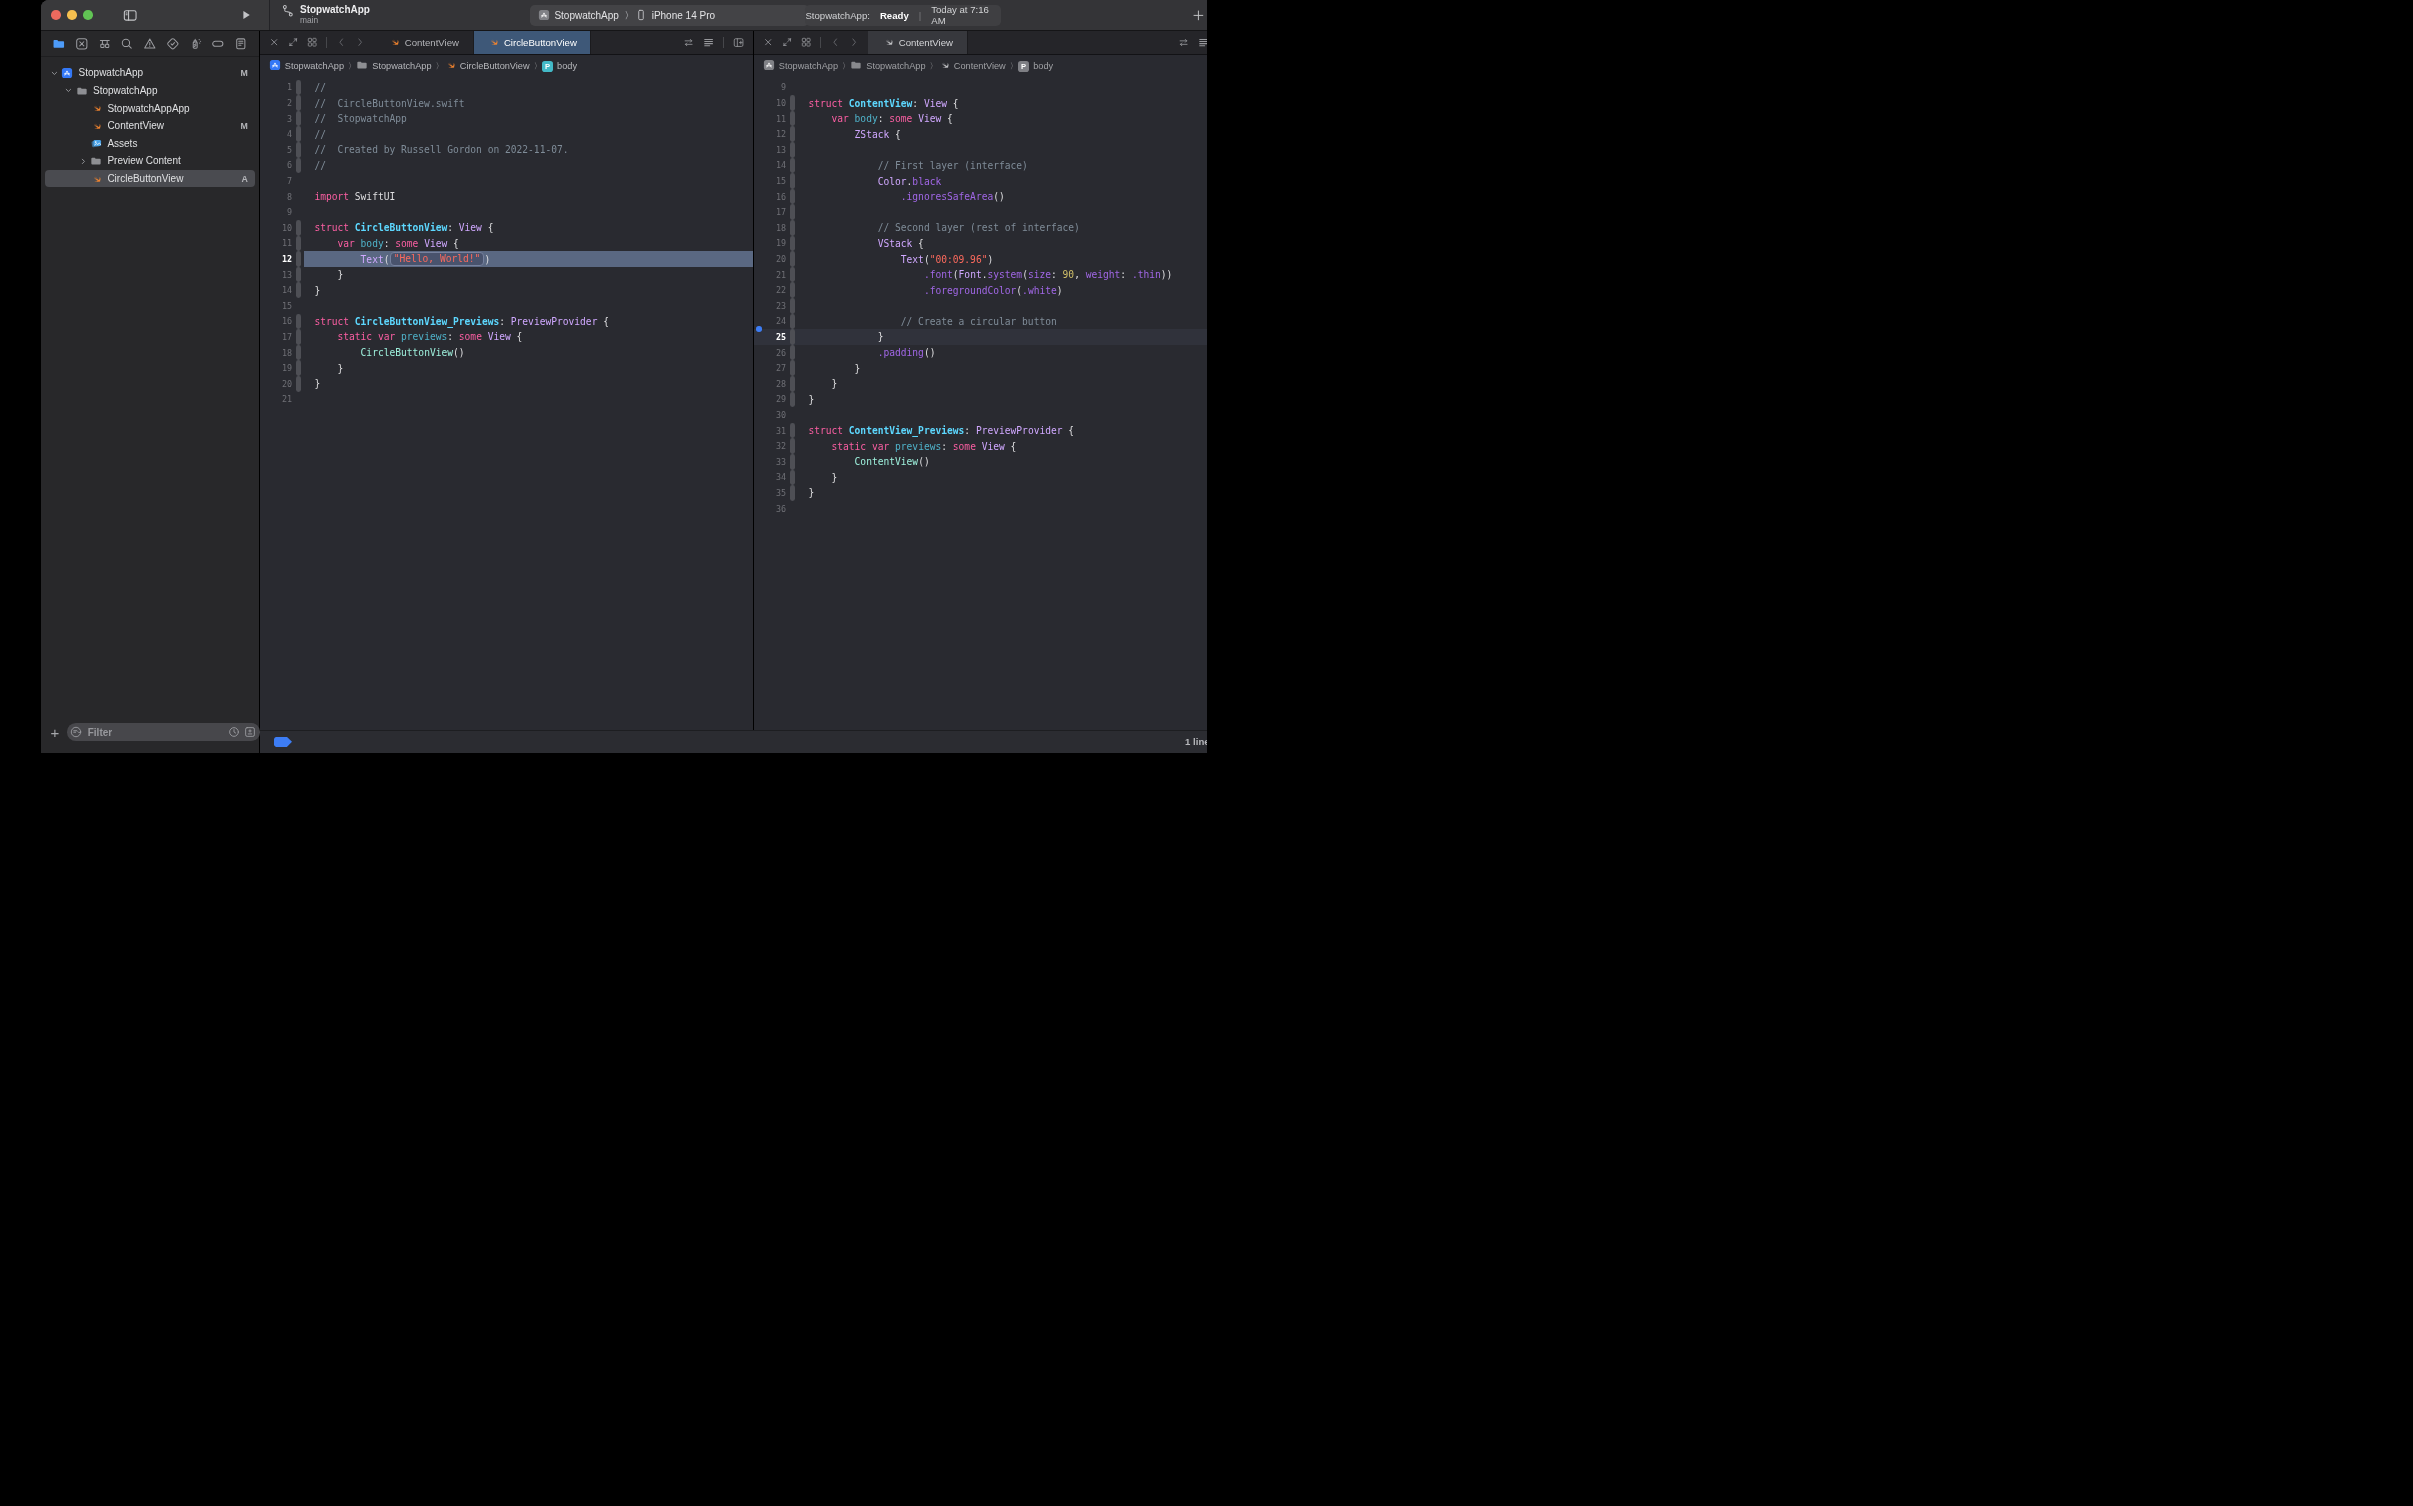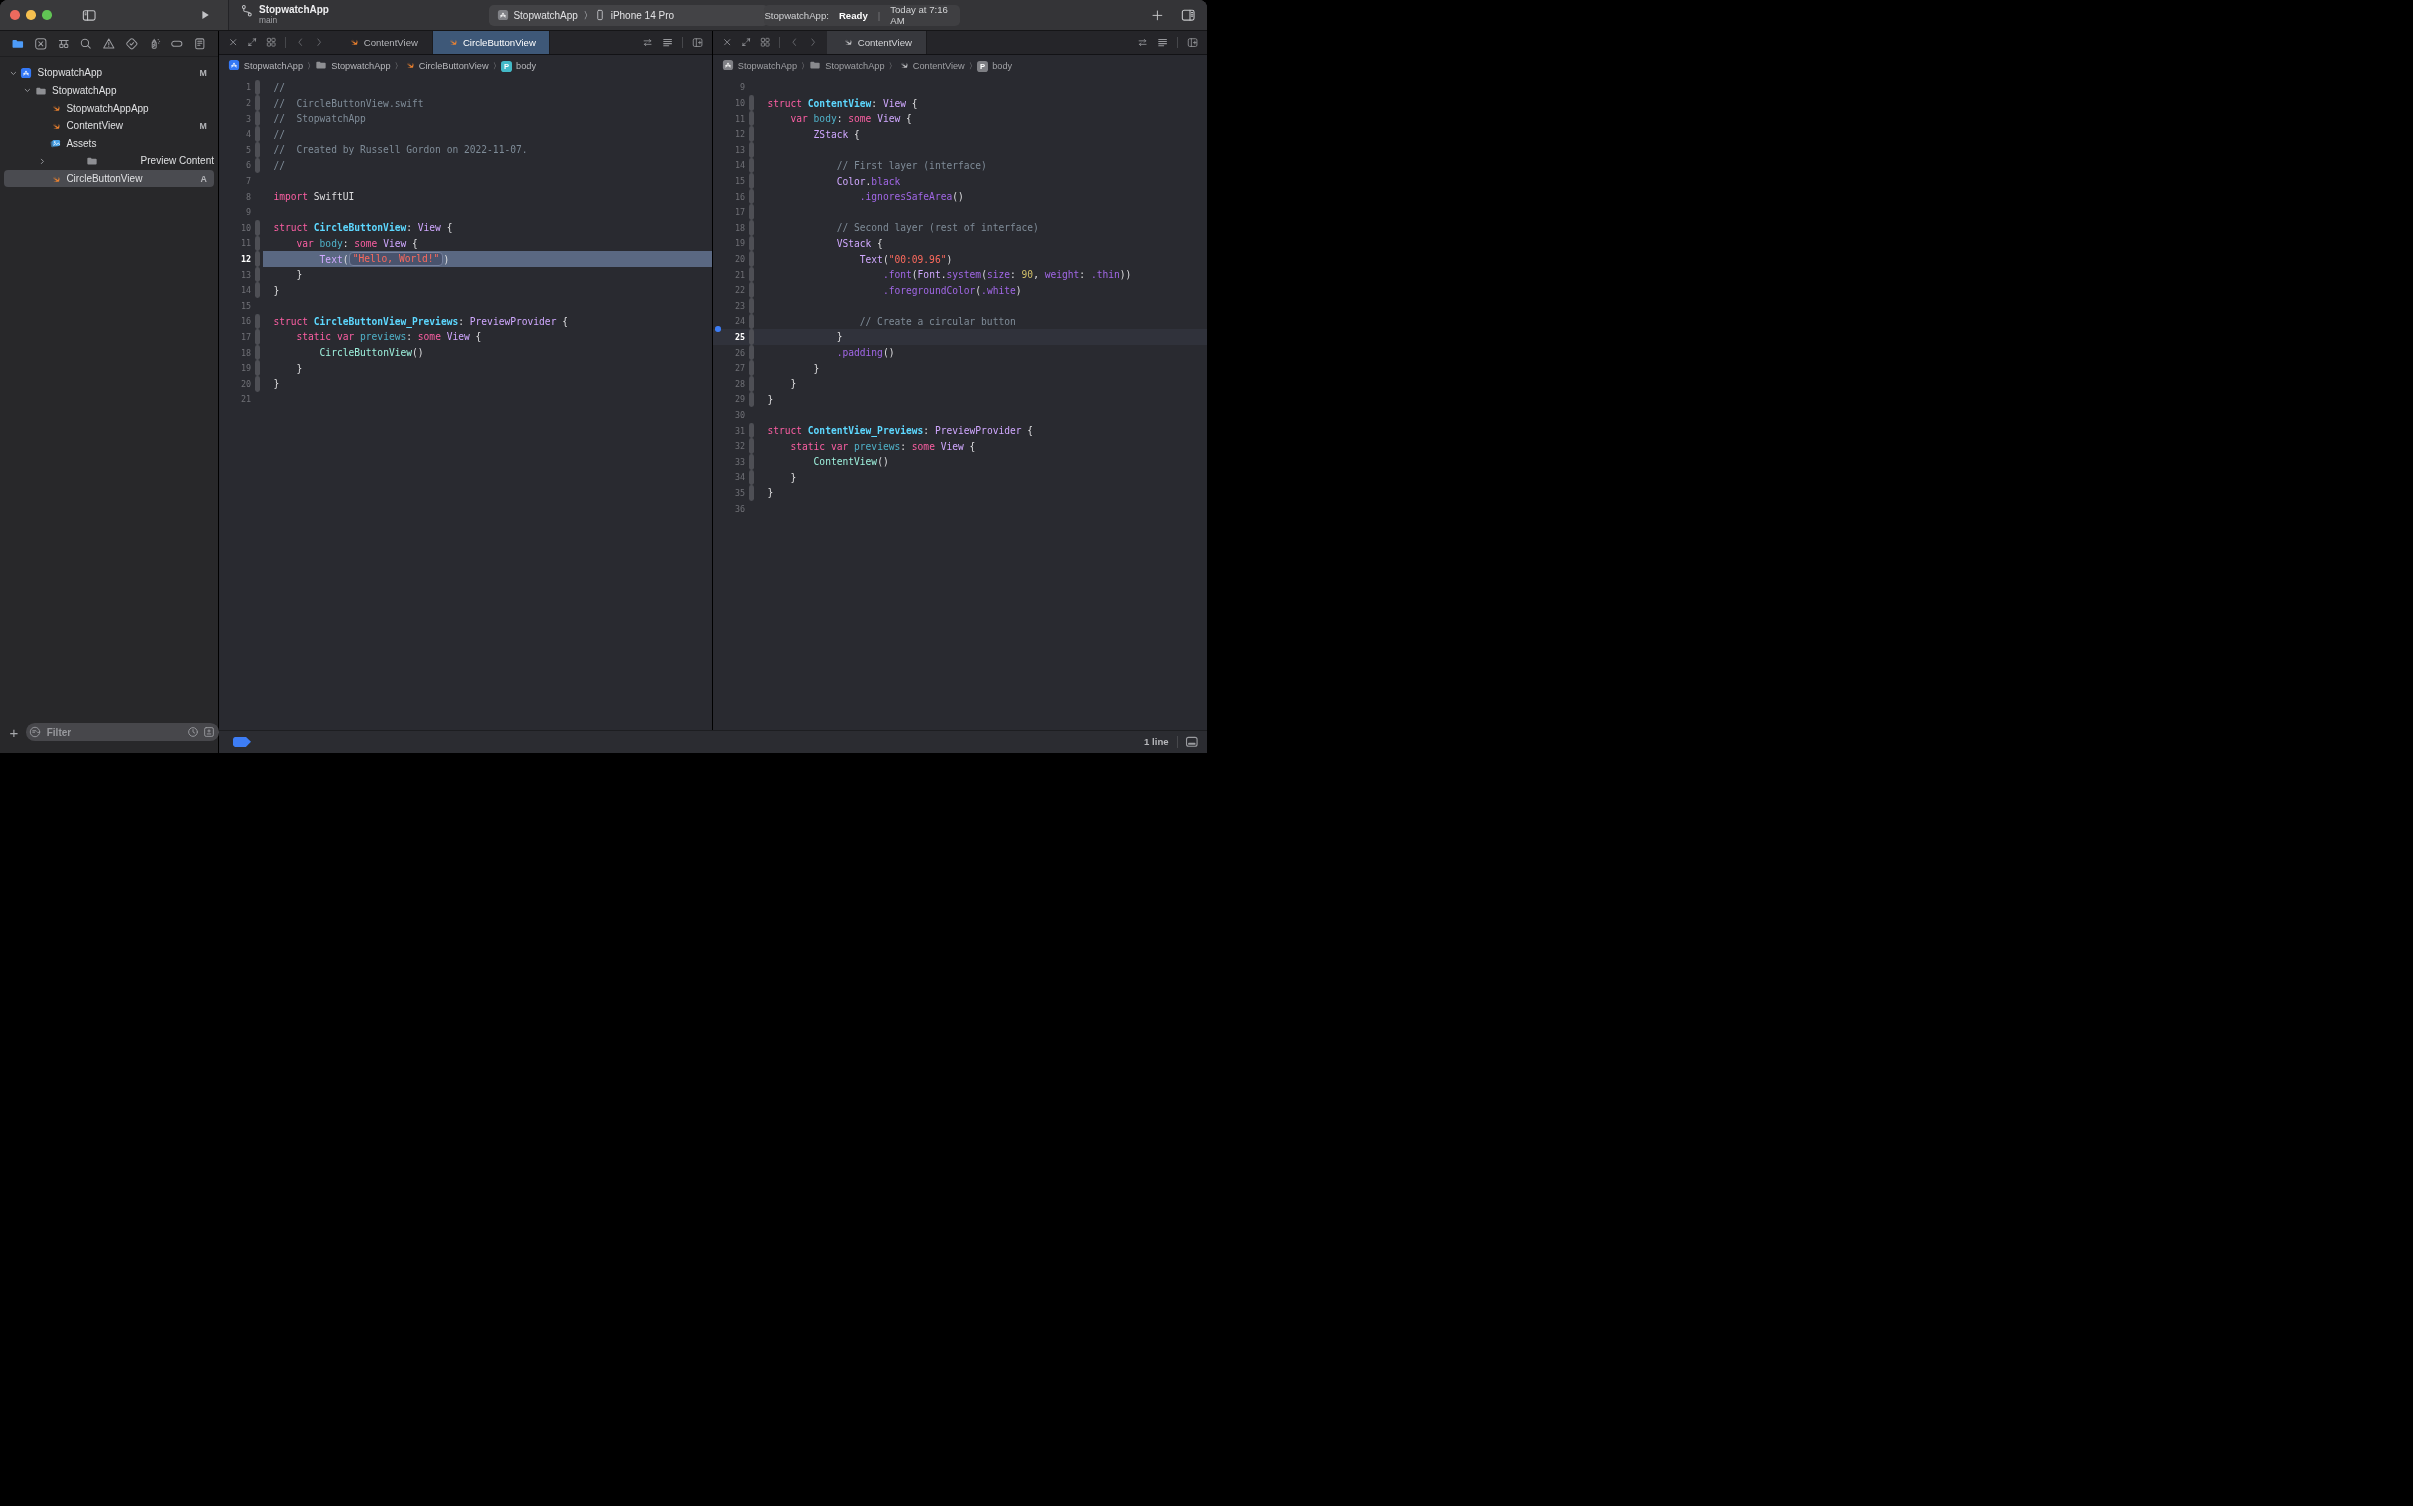--- a/index.html
+++ b/index.html
@@ -1,17 +1,17 @@
 <!DOCTYPE html>
 <html style="--blue: #3D7DF5; --activeTab: #3E5878; --selRow: #5A6882; --kw: #FC5FA3; --cm: #7F8C98; --str: #FC6A5D; --num: #D0BF69; --td: #5DD8FF; --md: #4FB2C9; --st: #D0A8FF; --sm: #A167E6; --pt: #9EF1DD; --pbadge: #43B9C7; --tlr: #EC6A5E; --tly: #F5BF4F; --tlg: #61C454;font-size:12.8px"><head>
 <meta charset="utf-8">
 <style>
   html,body{margin:0;padding:0;background:#000;}
   body{width:1207px;height:753px;font-family:"Liberation Sans",sans-serif;-webkit-font-smoothing:antialiased;}
-  .win{position:relative;width:1207px;height:872px;background:#292A30;border-radius:8px;overflow:hidden;}
+  .win{position:relative;width:1207px;height:872px;background:#292A30;border-radius:8px;overflow:hidden;margin-left:41px;}
 
   
   .toolbar{height:30px;display:flex;background:#39393B;border-bottom:0.8px solid #151517;}
   .tb-left{width:218px;flex:none;display:flex;align-items:center;padding-left:10.4px;border-right:0.8px solid #232326;background:#39393B;}
   .tl{width:9.6px;height:9.6px;border-radius:50%;margin-right:6.4px;}
   .tl.r{background:var(--tlr);} .tl.y{background:var(--tly);} .tl.g{background:var(--tlg);}
   .tb-icon{display:inline-flex;align-items:center;justify-content:center;}
   .sb-toggle{margin-left:24px;}
   .run{margin-left:auto;margin-right:17.6px;}
   .tb-main{flex:1;position:relative;display:flex;align-items:center;background:#343437;}
@@ -279,21 +279,21 @@
             <span class="t-icon">
               <svg width="12.8" height="12.8" viewBox="0 0 16 16">
                 <rect x="2.2" y="4.8" width="9.4" height="7.6" rx="1.6" fill="#4AA3E8" opacity=".55" transform="rotate(-7 7 8.6)"></rect>
                 <rect x="4.4" y="3.8" width="9.4" height="7.6" rx="1.6" fill="#4AA3E8"></rect>
                 <circle cx="7.2" cy="6.4" r="1" fill="#fff"></circle>
                 <path d="M5.6 10.2l2.4-2 1.6 1.2 2-1.7 2.2 2" stroke="#fff" stroke-width="1" fill="none"></path>
               </svg>
             </span>
             <span>Assets</span>
           </div>
-          <div class="trow" style="padding-left: 32px; justify-content: space-between;">
+          <div class="trow" style="padding-left: 32px;">
             <span class="t-chev">
               <svg width="8.8" height="8.8" viewBox="0 0 16 16">
                 <path d="M6 4l4 4-4 4" stroke="#9FA0A5" stroke-width="1.6" fill="none" stroke-linecap="round" stroke-linejoin="round"></path>
               </svg>
             </span>
             <span class="t-icon">
               <svg width="12" height="12" viewBox="0 0 16 16">
                 <path class="fd-f" fill="#8E8F93" d="M1.8 4.8c0-.7.5-1.2 1.2-1.2h2.8c.4 0 .7.1.9.4l.8.9h5.5c.7 0 1.2.5 1.2 1.2v5.3c0 .7-.5 1.2-1.2 1.2H3c-.7 0-1.2-.5-1.2-1.2z"></path>
               </svg>
             </span>

